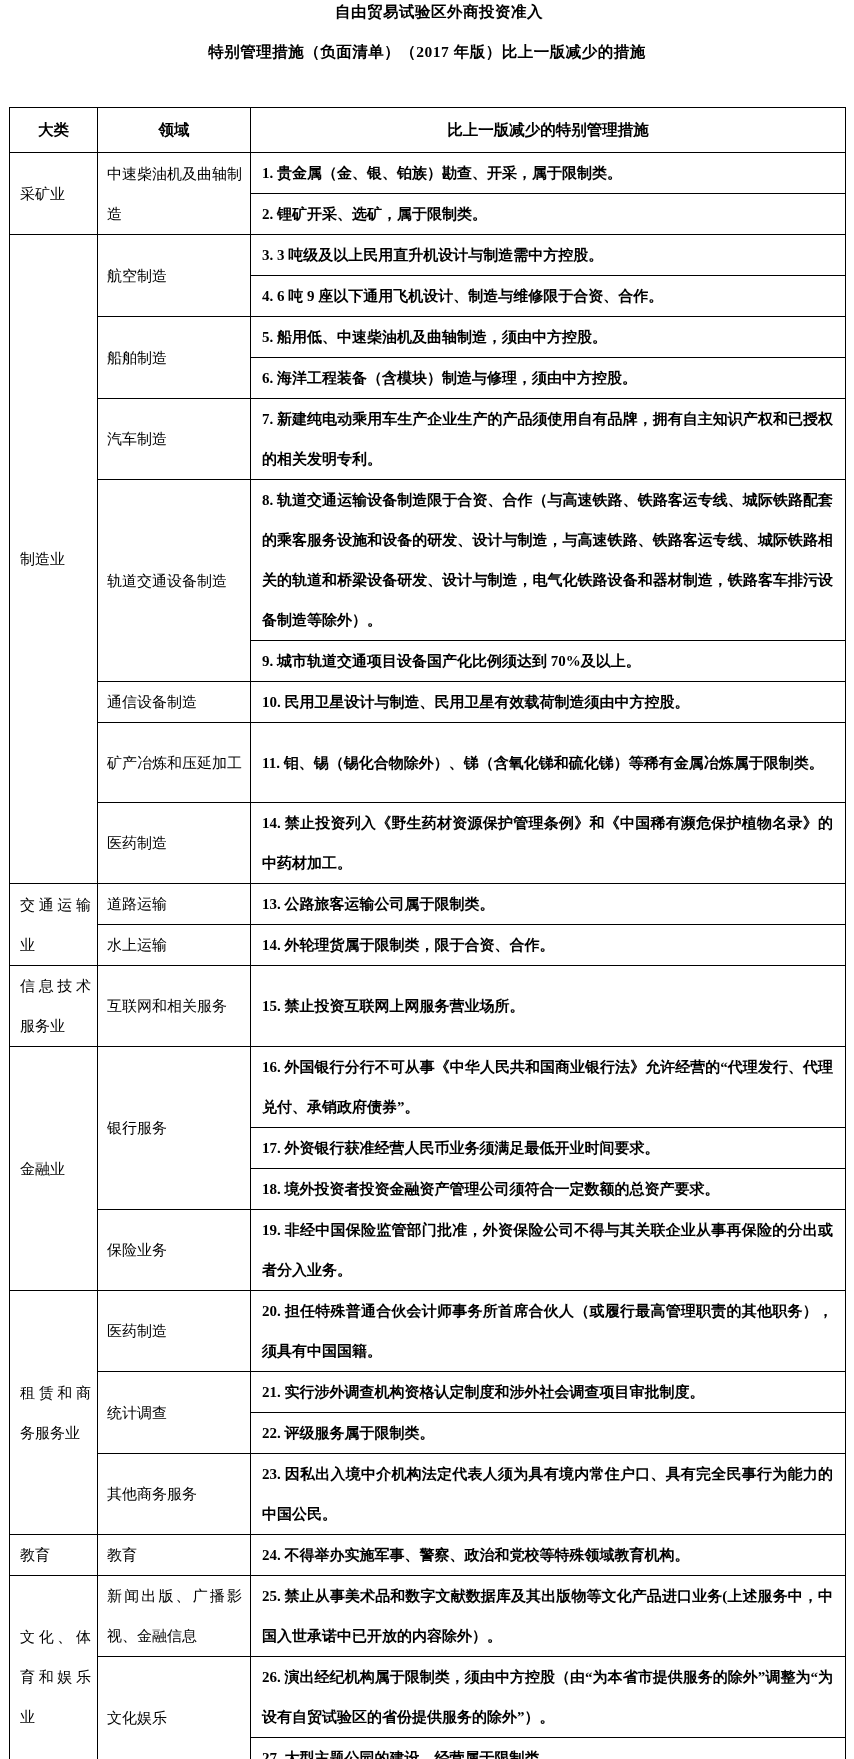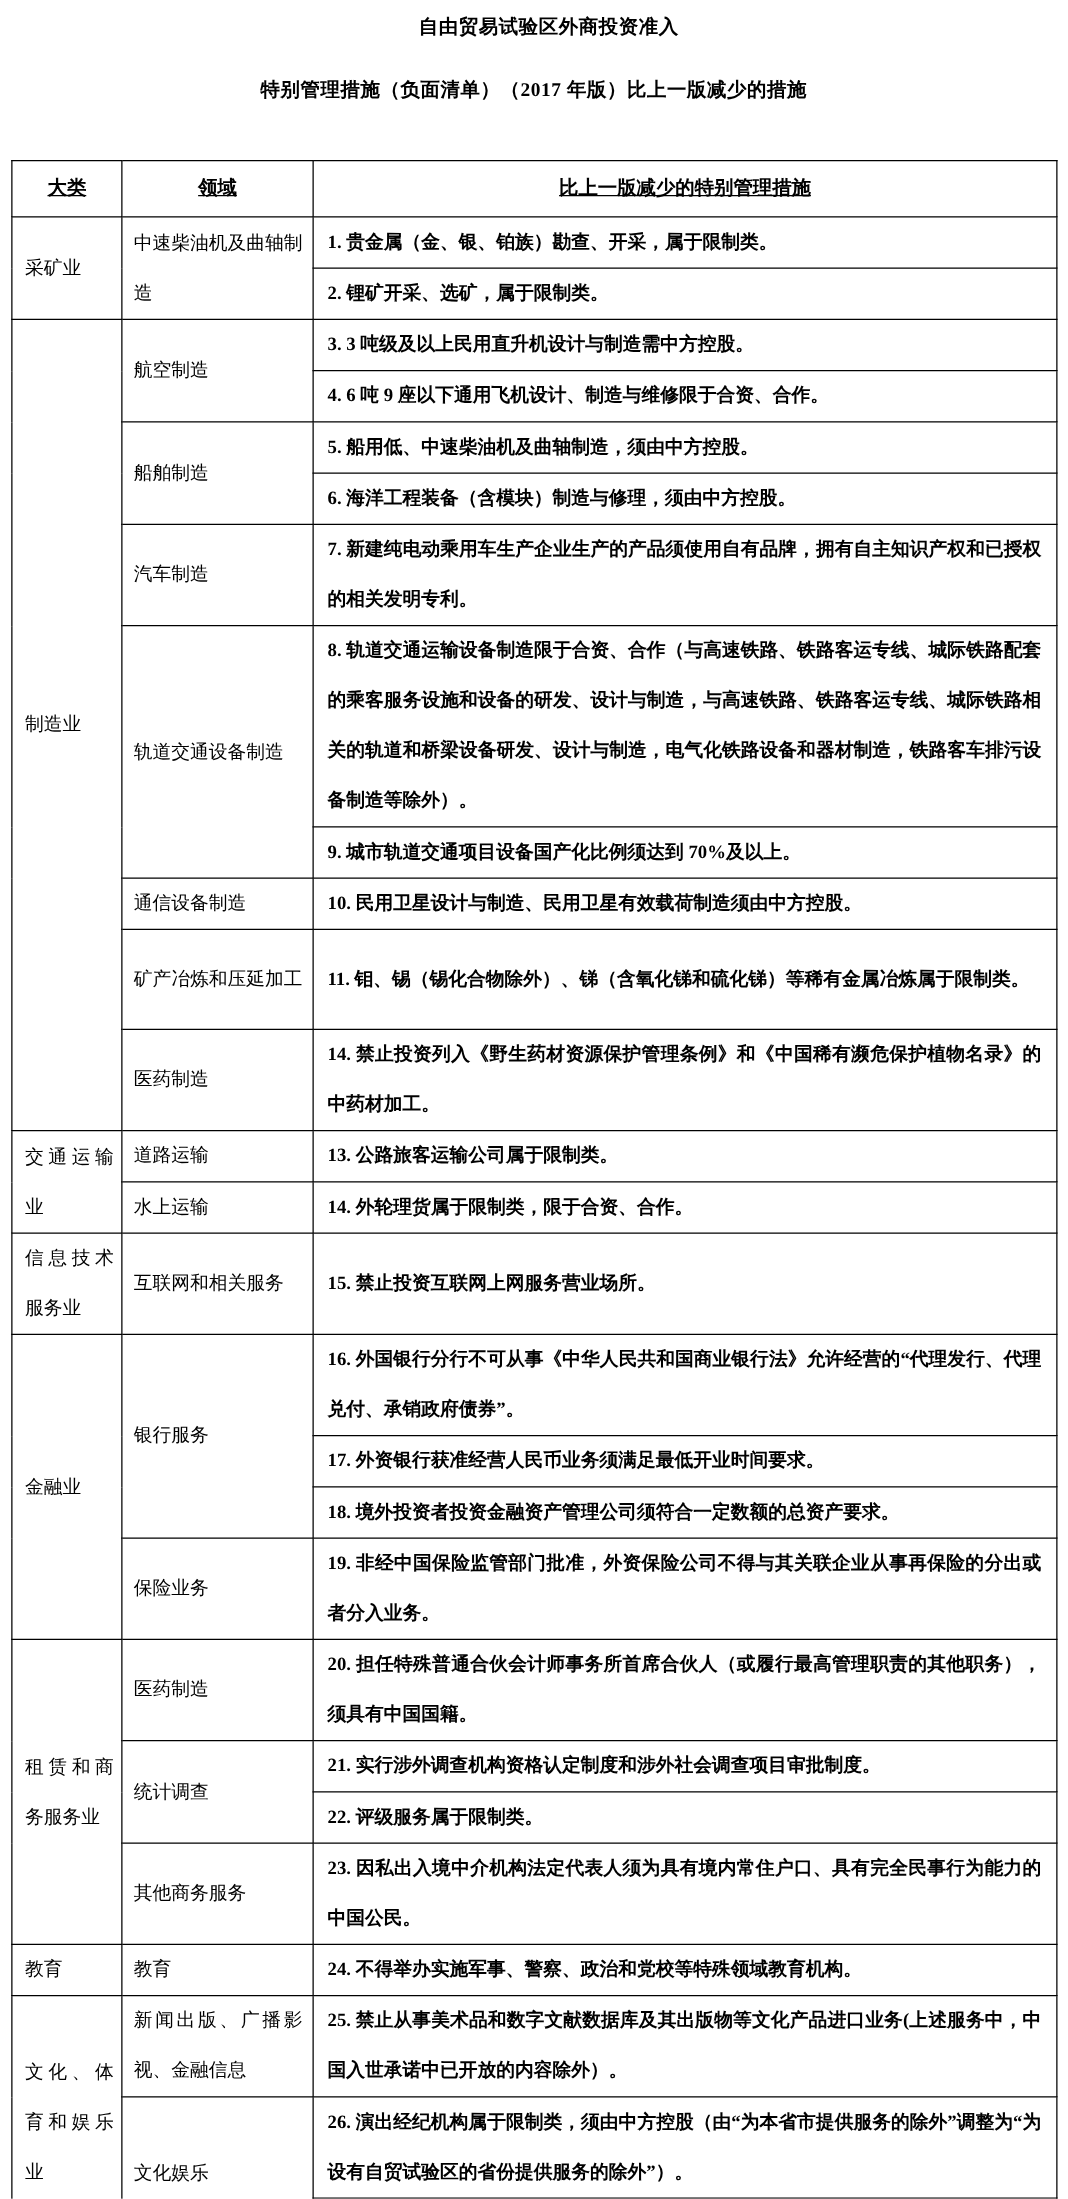--- a/index.html
+++ b/index.html
@@ -5,36 +5,36 @@
   html,body{margin:0;padding:0;background:#fff;}
   body{
     width:854px;height:1759px;
     font-family:"Liberation Serif","DejaVu Serif",serif;
     color:#000;overflow:hidden;
   }
   .doc-title{
     text-align:center;font-weight:bold;font-size:15.5px;
     letter-spacing:.5px;line-height:18px;
   }
-  #title1{padding-top:13px;margin-left:24px;}
-  #title2{margin-top:33px;}
+  #title1{padding-top:3px;margin-left:24px;}
+  #title2{margin-top:22px;}
   table.main{
     border-collapse:collapse;table-layout:fixed;
     margin:46px 0 0 9px;width:836px;
     border:1.5px solid #000;
   }
   th,td{
     border:1px solid #000;
     vertical-align:middle;
     font-size:15px;line-height:40px;
     padding:0;word-break:break-all;
   }
   th{
     font-weight:bold;text-align:center;height:44px;
-    font-size:15.5px;line-height:20px;text-decoration:underline;
+    font-size:15.5px;line-height:20px;
   }
   td.cat{ text-align:justify;padding:0 6px 0 10px; }
   td.fld{ text-align:justify;padding:0 8px 0 9px; }
   td.msr{ text-align:justify;padding:0 12px 0 11px;font-weight:bold; }
   tr.r1{height:40px;}
   tr.r2{height:80px;}
   tr.r4{height:160px;}
 </style>
 </head>
 <body>

